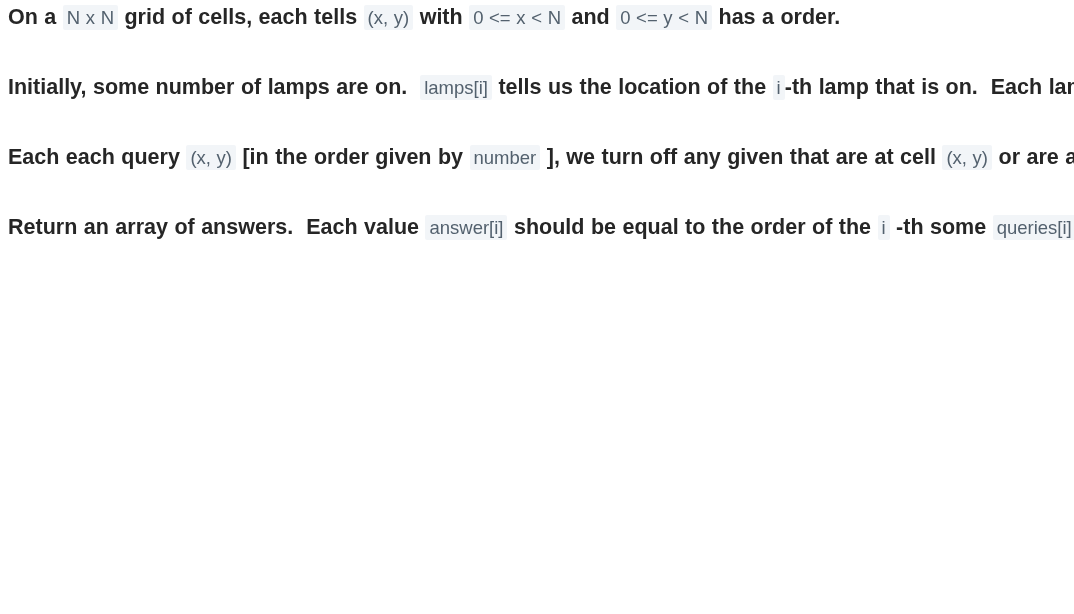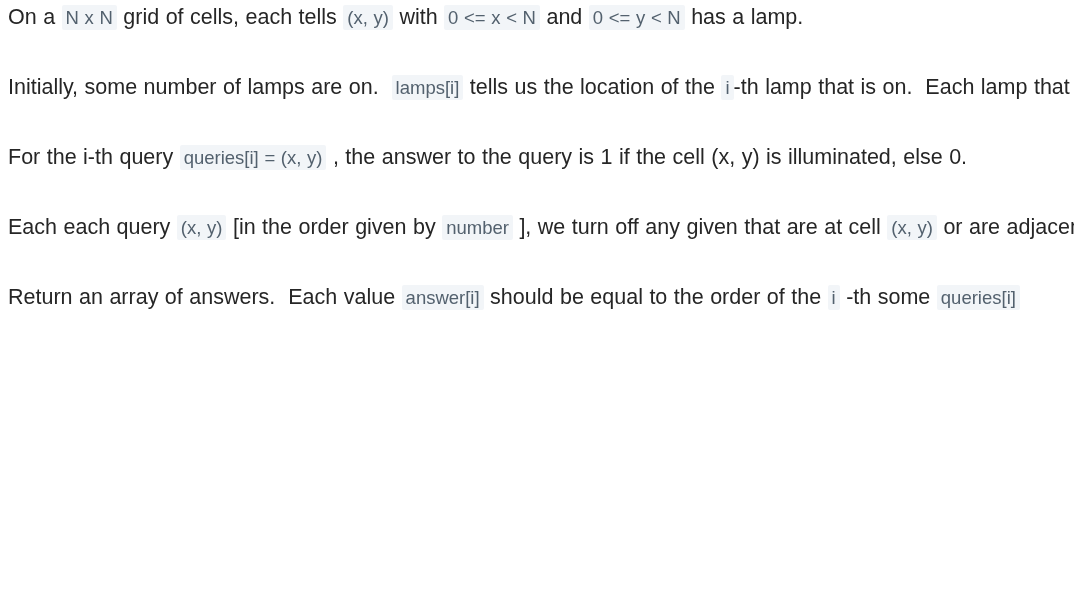--- a/index.html
+++ b/index.html
@@ -38,24 +38,23 @@
   code.code {
     font-family: Liberation Sans, sans-serif;
     font-size: 18.5px;
     color: #53616e;
     background: #f2f5f8;
     padding: 2px 4px;
     border-radius: 2px;
     white-space: pre;
     line-height: 1;
   }
-  .sp { white-space: pre; }
+  .sp { white-space: pre; font-weight: bold; }
 </style>
 </head>
 <body>
 
 <div id="doc">
-    <p class="para"><span class="sp">On a </span><code class="code">N x N</code><span class="sp"> grid of cells, each tells </span><code class="code">(x, y)</code><span class="sp"> with </span><code class="code">0 &lt;= x &lt; N</code><span class="sp"> and </span><code class="code">0 &lt;= y &lt; N</code><span class="sp"> has a lamp.</span></p>
+    <p class="para"><span class="sp">On a </span><code class="code">N x N</code><span class="sp"> grid of cells, each tells </span><code class="code">(x, y)</code><span class="sp"> with </span><code class="code">0 &lt;= x &lt; N</code><span class="sp"> and </span><code class="code">0 &lt;= y &lt; N</code><span class="sp"> has a order.</span></p>
     <p class="para"><span class="sp">Initially, some number of lamps are on.  </span><code class="code">lamps[i]</code><span class="sp"> tells us the location of the </span><code class="code">i</code><span class="sp">-th lamp that is on.  Each lamp that is on illuminates every square on its x-axis, y-axis, and both diagonals (similar to a Queen in chess).</span></p>
-    <p class="para"><span class="sp">For the i-th query </span><code class="code">queries[i] = (x, y)</code><span class="sp"> , the answer to the query is 1 if the cell (x, y) is illuminated, else 0.</span></p>
     <p class="para"><span class="sp">Each each query </span><code class="code">(x, y)</code><span class="sp"> [in the order given by </span><code class="code">number</code><span class="sp"> ], we turn off any given that are at cell </span><code class="code">(x, y)</code><span class="sp"> or are adjacent 8-directionally (ie., share a corner or edge with cell </span></p>
     <p class="para"><span class="sp">Return an array of answers.  Each value </span><code class="code">answer[i]</code><span class="sp"> should be equal to the order of the </span><code class="code">i</code><span class="sp"> -th some </span><code class="code">queries[i]</code></p>
   </div>
 
 </body></html>

